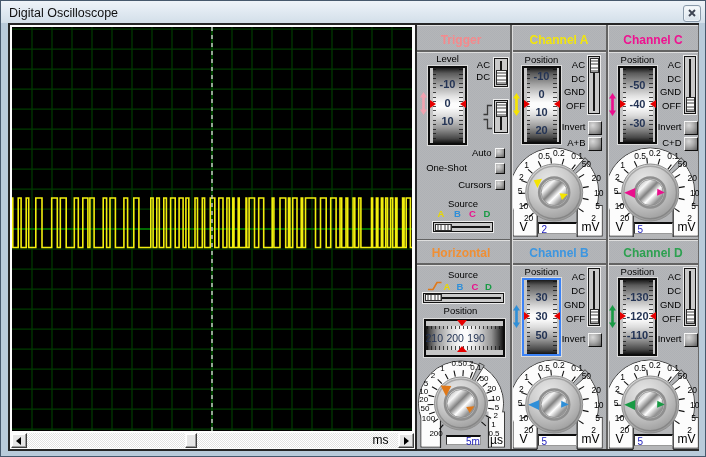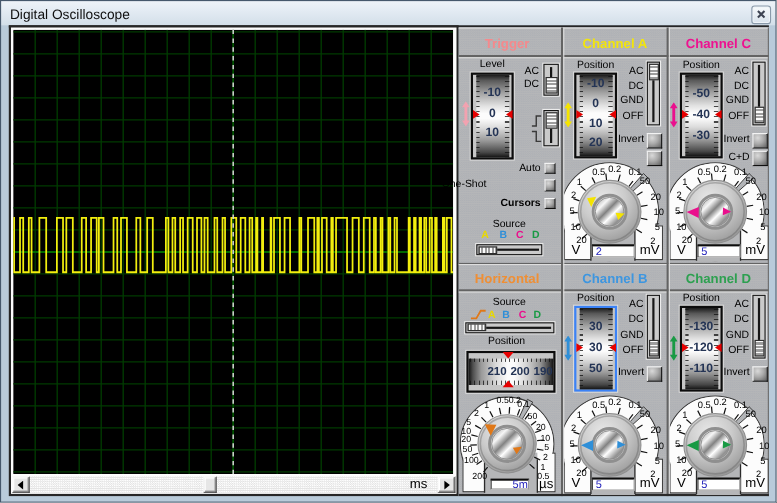--- a/index.html
+++ b/index.html
@@ -70,22 +70,22 @@
     </div>
     <svg style="position:absolute;left:482.5px;top:104px" width="11" height="26" viewBox="0 0 11 26">
       <path d="M0.5,10.5 H4.5 V1.5 H9" stroke="#3a3a3a" stroke-width="1.3" fill="none"></path>
       <path d="M0.5,15.5 H4.5 V24.5 H9" stroke="#3a3a3a" stroke-width="1.3" fill="none"></path>
     </svg>
     <div style="position:absolute;left:494px;top:100px;width:12px;height:31px;border:1.5px solid #141414;background:#cacaca;box-shadow:0 0 0 1px #ececec;">
       <div style="position:absolute;left:50%;margin-left:-1px;top:2px;bottom:2px;width:2px;background:#161616;"></div>
       <div style="position:absolute;left:0.5px;right:0.5px;height:13px;top:1px;background-color:#aaaaaa;background-image:repeating-linear-gradient(180deg,#fbfbfb 0px,#fbfbfb 1.3px,#9d9d9d 1.3px,#9d9d9d 3.2px);border:1px solid #2e2e2e;"></div>
     </div>
     <div style="position:absolute;left:401.5px;top:144.5px;width:90px;height:16px;line-height:16px;text-align:right;font-size:9.5px;font-weight:400;color:#000;">Auto</div>
-    <div style="position:absolute;left:401.5px;top:160px;width:90px;height:16px;line-height:16px;text-align:left;font-size:9.5px;font-weight:400;color:#000;">One-Shot</div>
-    <div style="position:absolute;left:401.5px;top:176.5px;width:90px;height:16px;line-height:16px;text-align:right;font-size:9.5px;font-weight:700;color:#000;">Cursors</div>
+    <div style="position:absolute;left:401.5px;top:160px;width:90px;height:16px;line-height:16px;text-align:center;font-size:9.5px;font-weight:400;color:#000;">One-Shot</div>
+    <div style="position:absolute;left:401.5px;top:176.5px;width:90px;height:16px;line-height:16px;text-align:right;font-size:9.5px;font-weight:400;color:#000;">Cursors</div>
     <div style="position:absolute;left:494.5px;top:147.5px;width:8.5px;height:8.5px;background:radial-gradient(circle at 32% 28%, #d9d9d9 0%, #ababab 45%, #747474 85%, #5a5a5a 100%);border-top:1px solid #fafafa;border-left:1px solid #f2f2f2;border-right:1.5px solid #0f0f0f;border-bottom:1.5px solid #0f0f0f;"></div>
     <div style="position:absolute;left:494.5px;top:163px;width:8.5px;height:8.5px;background:radial-gradient(circle at 32% 28%, #d9d9d9 0%, #ababab 45%, #747474 85%, #5a5a5a 100%);border-top:1px solid #fafafa;border-left:1px solid #f2f2f2;border-right:1.5px solid #0f0f0f;border-bottom:1.5px solid #0f0f0f;"></div>
     <div style="position:absolute;left:494.5px;top:179.5px;width:8.5px;height:8.5px;background:radial-gradient(circle at 32% 28%, #d9d9d9 0%, #ababab 45%, #747474 85%, #5a5a5a 100%);border-top:1px solid #fafafa;border-left:1px solid #f2f2f2;border-right:1.5px solid #0f0f0f;border-bottom:1.5px solid #0f0f0f;"></div>
     <div style="position:absolute;left:403px;top:196px;width:120px;height:16px;line-height:16px;text-align:center;font-size:9.5px;font-weight:400;color:#000;">Source</div>
     <div style="position:absolute;left:381px;top:206px;width:120px;height:16px;line-height:16px;text-align:center;font-size:9.5px;font-weight:700;color:#e8d800;">A</div>
     <div style="position:absolute;left:397.5px;top:206px;width:120px;height:16px;line-height:16px;text-align:center;font-size:9.5px;font-weight:700;color:#2f8fd8;">B</div>
     <div style="position:absolute;left:412.5px;top:206px;width:120px;height:16px;line-height:16px;text-align:center;font-size:9.5px;font-weight:700;color:#ea0f8d;">C</div>
     <div style="position:absolute;left:427px;top:206px;width:120px;height:16px;line-height:16px;text-align:center;font-size:9.5px;font-weight:700;color:#189a44;">D</div>
     <div style="position:absolute;left:432.5px;top:222px;width:58px;height:8px;border:1.5px solid #141414;background:#cacaca;box-shadow:0 0 0 1px #ececec;">
       <div style="position:absolute;top:50%;margin-top:-1px;left:2px;right:2px;height:2px;background:#161616;"></div>
@@ -101,21 +101,21 @@
     <div style="position:absolute;left:428.5px;top:278.5px;width:120px;height:16px;line-height:16px;text-align:center;font-size:9.5px;font-weight:700;color:#189a44;">D</div>
     <div style="position:absolute;left:422.5px;top:292.5px;width:79px;height:8px;border:1.5px solid #141414;background:#cacaca;box-shadow:0 0 0 1px #ececec;">
       <div style="position:absolute;top:50%;margin-top:-1px;left:2px;right:2px;height:2px;background:#161616;"></div>
       <div style="position:absolute;top:0.5px;bottom:0.5px;width:15px;left:1px;background-color:#aaaaaa;background-image:repeating-linear-gradient(90deg,#fbfbfb 0px,#fbfbfb 1.3px,#9d9d9d 1.3px,#9d9d9d 3.2px);border:1px solid #2e2e2e;"></div>
     </div>
     <div style="position:absolute;left:400.5px;top:302.7px;width:120px;height:16px;line-height:16px;text-align:center;font-size:9.5px;font-weight:400;color:#000;">Position</div>
     <div style="position:absolute;left:423.5px;top:318.5px;width:77px;height:34px;border:2px solid #0c0c0c;background:#c6c6c6;box-shadow:0 0 0 1px #dcdcdc;">
       <div style="position:absolute;left:0;right:0;top:5px;bottom:5px;background:linear-gradient(90deg,#141414 0%,#4e4e4e 5%,#9a9a9a 15%,#d8d8d8 32%,#fbfbfb 46%,#fbfbfb 54%,#d5d5d5 68%,#939393 85%,#434343 95%,#141414 100%);">
         <div style="position:absolute;top:0;left:1px;right:0;height:3.5px;background-image:repeating-linear-gradient(90deg, rgba(15,15,15,.75) 0px, rgba(15,15,15,.75) 1px, transparent 1px, transparent 4px);"></div>
         <div style="position:absolute;bottom:0;left:1px;right:0;height:3.5px;background-image:repeating-linear-gradient(90deg, rgba(15,15,15,.75) 0px, rgba(15,15,15,.75) 1px, transparent 1px, transparent 4px);"></div>
-        <div style="position:absolute;left:0;right:0;top:50%;margin-top:-8px;height:16px;line-height:16px;text-align:right;font-size:10.5px;font-weight:700;color:#243455;word-spacing:0.5px;">210 200 190</div>
+        <div style="position:absolute;left:0;right:0;top:50%;margin-top:-8px;height:16px;line-height:16px;text-align:left;font-size:10.5px;font-weight:400;color:#243455;word-spacing:0.5px;">210 200 190</div>
       </div>
     </div>
     <div style="position:absolute;left:457.3px;top:319.5px;width:0;height:0;border-left:5.5px solid transparent;border-right:5.5px solid transparent;border-top:6px solid #e60000;"></div>
     <div style="position:absolute;left:457.3px;top:345.5px;width:0;height:0;border-left:5.5px solid transparent;border-right:5.5px solid transparent;border-bottom:6px solid #e60000;"></div>
     <svg style="position:absolute;left:417.5px;top:356.5px" width="92" height="92" viewBox="0 0 92 92" font-family="Liberation Sans, sans-serif">
       <defs>
         <radialGradient id="k460_403b" cx="40%" cy="30%" r="80%">
           <stop offset="0%" stop-color="#e8e8e8"></stop>
           <stop offset="45%" stop-color="#cbcbcb"></stop>
           <stop offset="80%" stop-color="#a6a6a6"></stop>
@@ -205,20 +205,21 @@
     <div style="position:absolute;left:495px;top:56.6px;width:90px;height:16px;line-height:16px;text-align:right;font-size:9.5px;font-weight:400;color:#000;">AC</div>
     <div style="position:absolute;left:495px;top:70.5px;width:90px;height:16px;line-height:16px;text-align:right;font-size:9.5px;font-weight:400;color:#000;">DC</div>
     <div style="position:absolute;left:495px;top:84.3px;width:90px;height:16px;line-height:16px;text-align:right;font-size:9.5px;font-weight:400;color:#000;">GND</div>
     <div style="position:absolute;left:495px;top:98.2px;width:90px;height:16px;line-height:16px;text-align:right;font-size:9.5px;font-weight:400;color:#000;">OFF</div>
     <div style="position:absolute;left:588px;top:56px;width:10px;height:55.5px;border:1.5px solid #141414;background:#cacaca;box-shadow:0 0 0 1px #ececec;">
       <div style="position:absolute;left:50%;margin-left:-1px;top:2px;bottom:2px;width:2px;background:#161616;"></div>
       <div style="position:absolute;left:0.5px;right:0.5px;height:13px;top:1px;background-color:#aaaaaa;background-image:repeating-linear-gradient(180deg,#fbfbfb 0px,#fbfbfb 1.3px,#9d9d9d 1.3px,#9d9d9d 3.2px);border:1px solid #2e2e2e;"></div>
     </div>
     <div style="position:absolute;left:495.5px;top:118.6px;width:90px;height:16px;line-height:16px;text-align:right;font-size:9.5px;font-weight:400;color:#000;">Invert</div>
     <div style="position:absolute;left:587.5px;top:120.5px;width:12px;height:12px;background:radial-gradient(circle at 32% 28%, #d9d9d9 0%, #ababab 45%, #747474 85%, #5a5a5a 100%);border-top:1px solid #fafafa;border-left:1px solid #f2f2f2;border-right:1.5px solid #0f0f0f;border-bottom:1.5px solid #0f0f0f;"></div>
+    <div style="position:absolute;left:495.5px;top:134.6px;width:90px;height:16px;line-height:16px;text-align:right;font-size:9.5px;font-weight:400;color:#000;">A+B</div>
     <div style="position:absolute;left:587.5px;top:136.5px;width:12px;height:12px;background:radial-gradient(circle at 32% 28%, #d9d9d9 0%, #ababab 45%, #747474 85%, #5a5a5a 100%);border-top:1px solid #fafafa;border-left:1px solid #f2f2f2;border-right:1.5px solid #0f0f0f;border-bottom:1.5px solid #0f0f0f;"></div>
     <svg style="position:absolute;left:512.8px;top:143.5px" width="92.7" height="94" viewBox="0 0 92.7 94" font-family="Liberation Sans, sans-serif">
       <defs>
         <radialGradient id="k554_192b" cx="40%" cy="30%" r="80%">
           <stop offset="0%" stop-color="#e8e8e8"></stop>
           <stop offset="45%" stop-color="#cbcbcb"></stop>
           <stop offset="80%" stop-color="#a6a6a6"></stop>
           <stop offset="100%" stop-color="#8b8b8b"></stop>
         </radialGradient>
         <linearGradient id="k554_192i" x1="0%" y1="0%" x2="100%" y2="100%">

